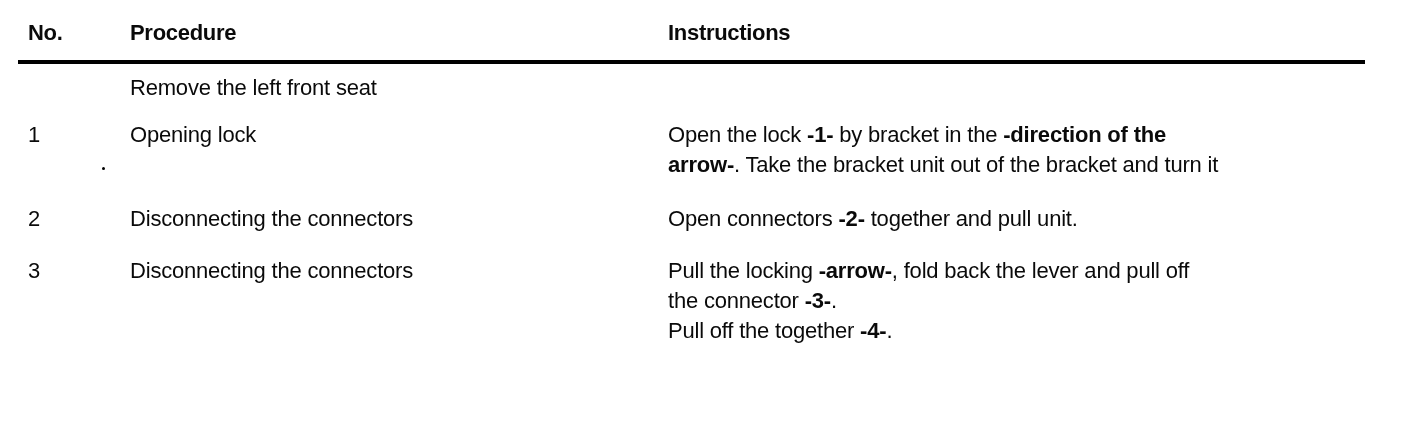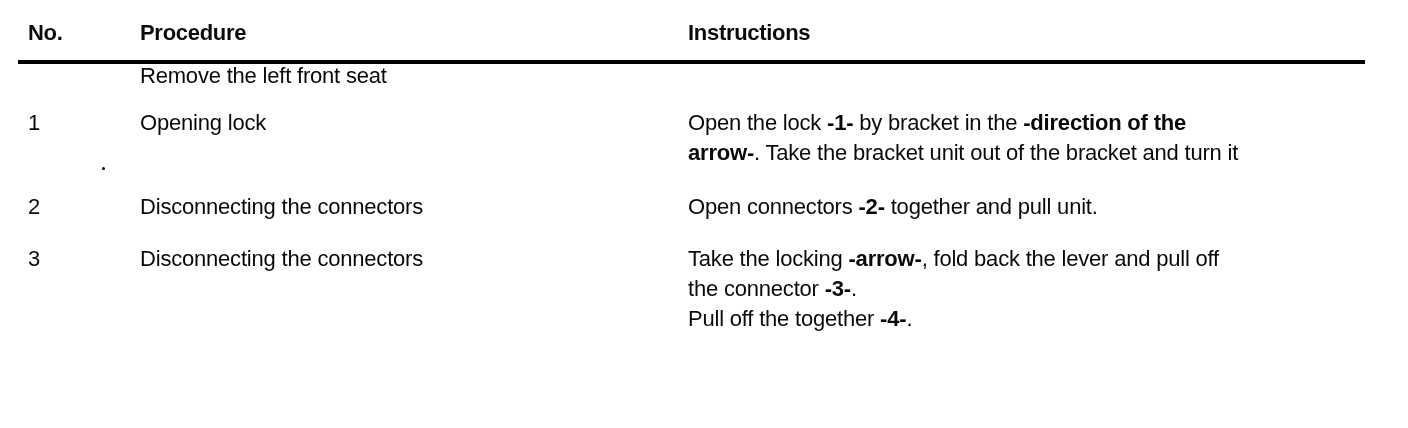--- a/index.html
+++ b/index.html
@@ -20,36 +20,35 @@
   }
   .table {
     position: absolute;
     left: 28px;
     top: 0;
   }
   .grid-row {
     display: grid;
     grid-template-columns: 102px 538px 712px;
     align-items: start;
-    gap: 10px;
   }
   .thead {
     margin-top: 21px;
     line-height: 24px;
     font-weight: bold;
     letter-spacing: -0.3px;
   }
   .rule {
     height: 4px;
     background: #000000;
     width: 1347px;
     margin: 15px 0 0 -10px;
   }
   .row-remove {
-    margin-top: 0;
+    margin-top: 12px;
     line-height: 24px;
   }
   .row-tall {
     margin-top: 20px;
     line-height: 30px;
   }
   .row-2 {
     margin-top: 27px;
     line-height: 24px;
   }
@@ -107,21 +106,21 @@
       <div class="cell-procedure">Disconnecting the connectors</div>
       <div class="cell-instructions">
         <div class="line"><span>Open connectors </span><span class="bold">-2-</span><span> together and pull unit.</span></div>
       </div>
     </div>
 
     <div class="grid-row row-3">
       <div class="cell-no">3</div>
       <div class="cell-procedure">Disconnecting the connectors</div>
       <div class="cell-instructions">
-        <div class="line"><span>Take the locking </span><span class="bold">-arrow-</span><span>, fold back the lever and pull off</span></div>
+        <div class="line"><span>Pull the locking </span><span class="bold">-arrow-</span><span>, fold back the lever and pull off</span></div>
         <div class="line"><span>the connector </span><span class="bold">-3-</span><span>.</span></div>
         <div class="line"><span>Pull off the together </span><span class="bold">-4-</span><span>.</span></div>
       </div>
     </div>
 
   </div>
 
   <div class="speck"></div>
 </div>
 

